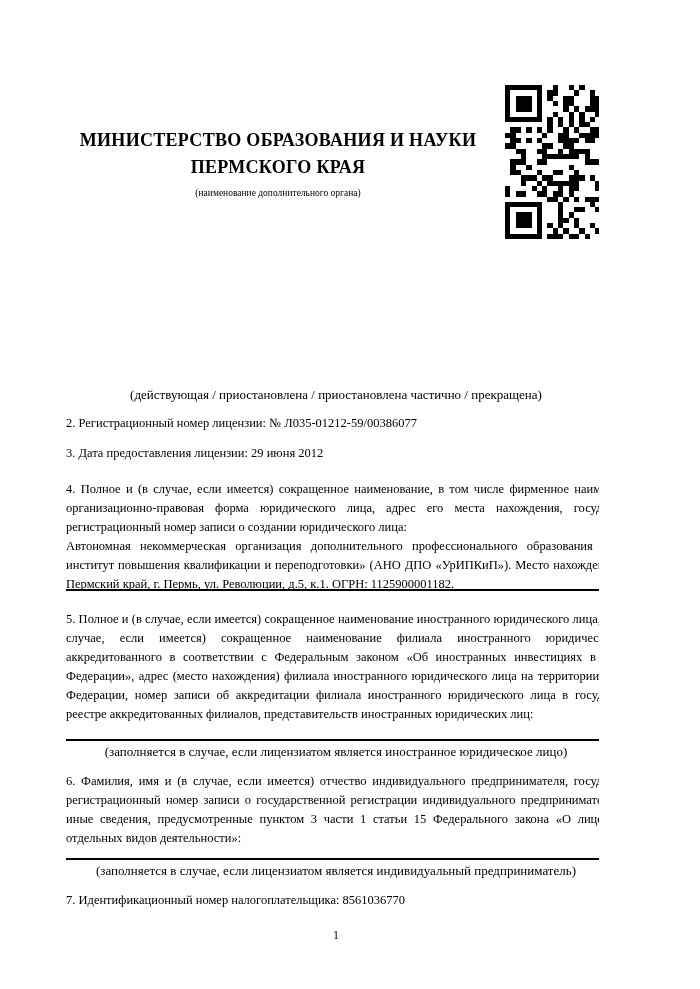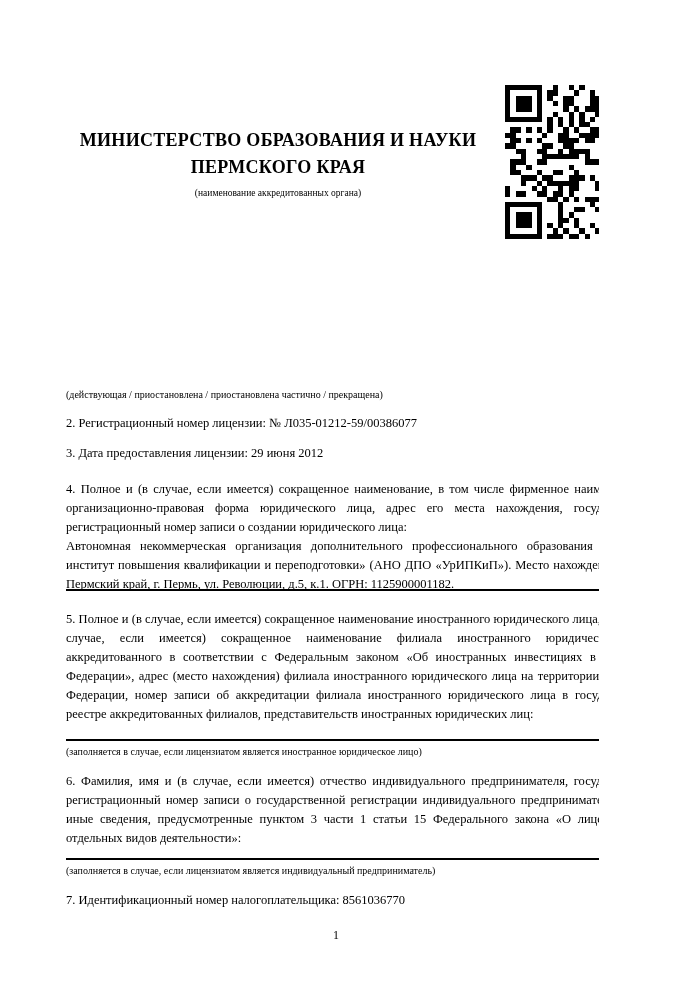--- a/index.html
+++ b/index.html
@@ -41,37 +41,37 @@
     text-align:justify;
   }
   .para p{margin:0;}
   .rule{
     position:absolute;left:66px;width:599px;height:0;
     border-top:2px solid #000;
   }
   .fill-caption{
     position:absolute;left:66px;width:599px;box-sizing:border-box;
     padding-right:59px;
-    font-size:10px;line-height:12px;
+    font-size:13px;line-height:12px;text-align:center;
   }
   .page-num{
     position:absolute;left:66px;width:599px;box-sizing:border-box;
     padding-right:59px;
     font-size:12px;line-height:15px;text-align:center;
   }
 </style>
 </head>
 <body>
 
 <div class="page">
 
   <div class="ministry">
     <div class="ministry-name">МИНИСТЕРСТВО ОБРАЗОВАНИЯ И НАУКИ</div>
     <div class="ministry-name">ПЕРМСКОГО КРАЯ</div>
-    <div class="authority-caption">(наименование аккредитованных органа)</div>
+    <div class="authority-caption">(наименование дополнительного органа)</div>
   </div>
 
   <svg id="qr-svg" class="qr" viewBox="0 0 29 29" aria-hidden="true">
       <rect x="0" y="0" width="1" height="1"></rect>
       <rect x="1" y="0" width="1" height="1"></rect>
       <rect x="2" y="0" width="1" height="1"></rect>
       <rect x="3" y="0" width="1" height="1"></rect>
       <rect x="4" y="0" width="1" height="1"></rect>
       <rect x="5" y="0" width="1" height="1"></rect>
       <rect x="6" y="0" width="1" height="1"></rect>

